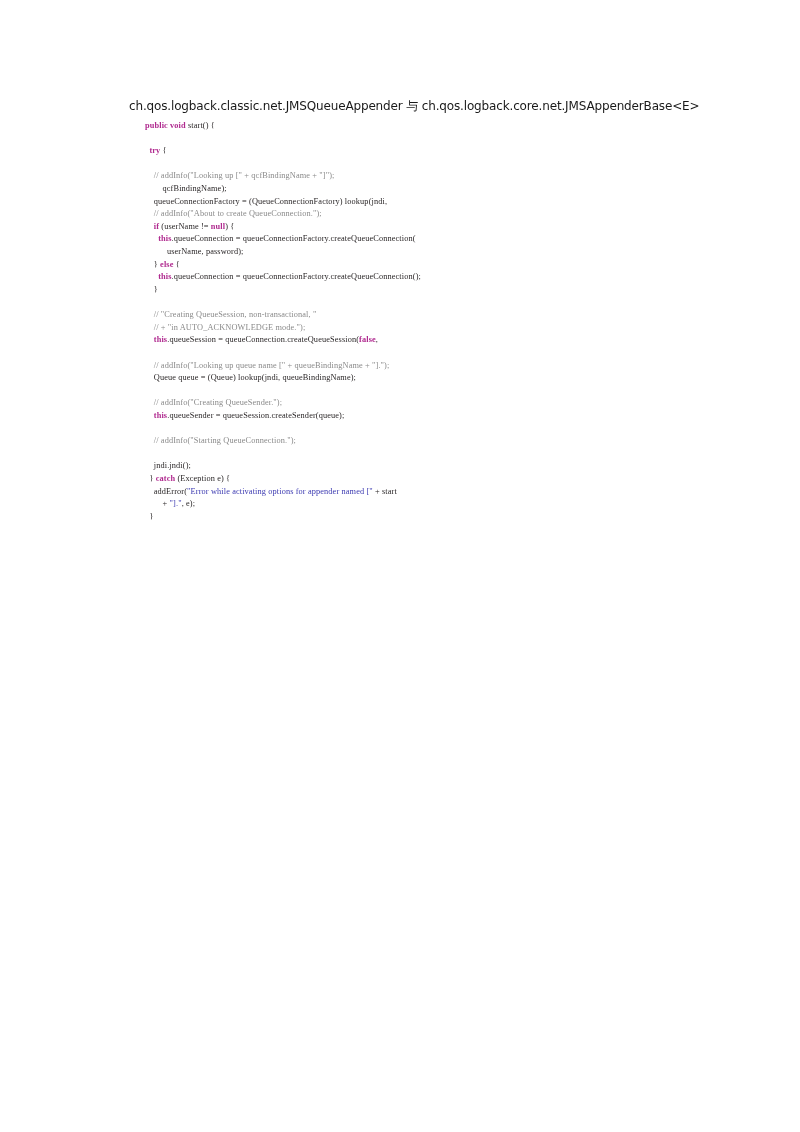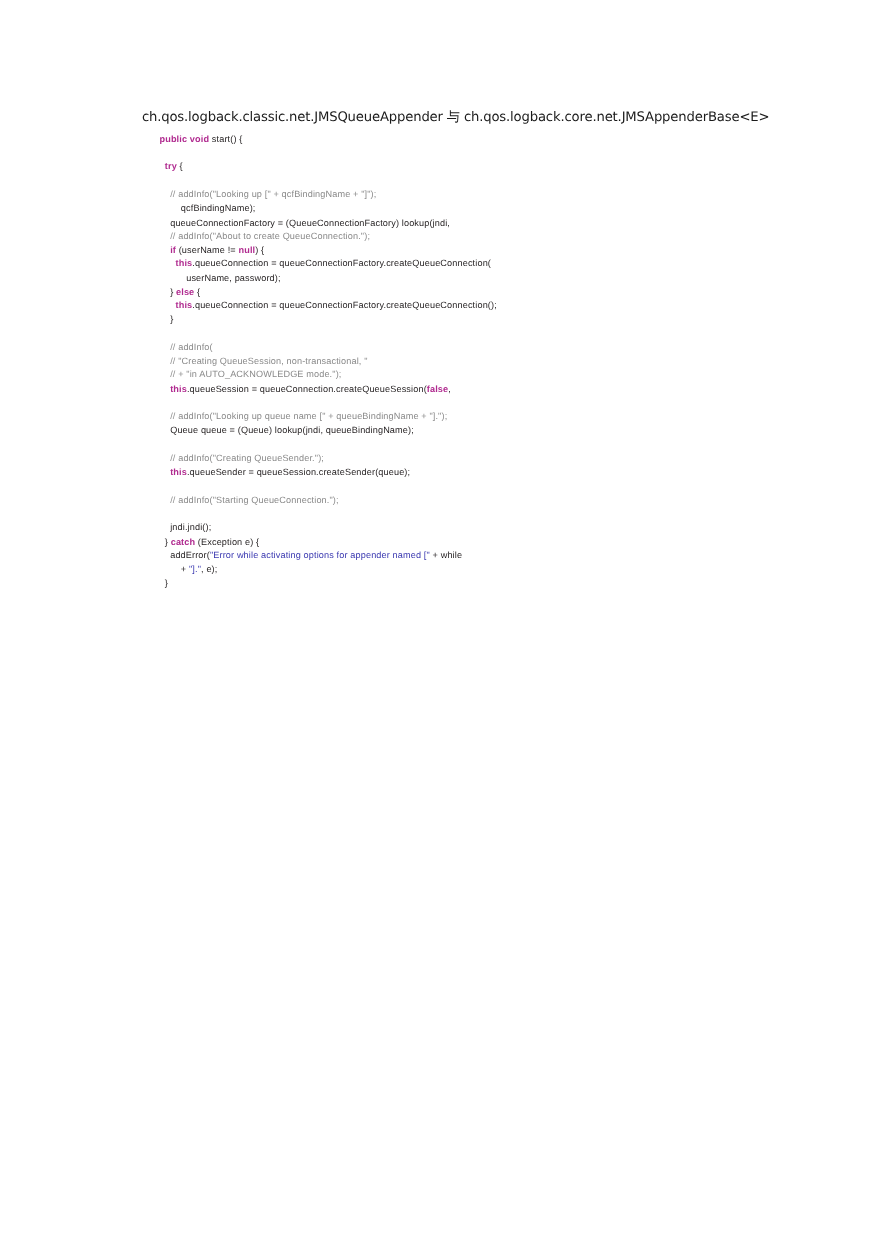--- a/index.html
+++ b/index.html
@@ -40,21 +40,21 @@
 
   
   #code-listing {
     position: absolute;
     left: 129px;
     top: 120px;
     width: 600px;
   }
 
   .code-line {
-    font-family: Liberation Sans, sans-serif;
+    font-family: Liberation Serif, serif;
     font-size: 8.3px;
     line-height: 12.62px;
     height: 12.62px;
     white-space: pre;
     color: #231f20;
     letter-spacing: 0.12px;
     padding-left: 16px;
   }
 
   .code-line.blank {
@@ -84,33 +84,32 @@
     <div class="code-line"><span class="pln">        qcfBindingName);</span></div>
     <div class="code-line"><span class="pln">    queueConnectionFactory = (QueueConnectionFactory) lookup(jndi,</span></div>
     <div class="code-line"><span class="pln">    </span><span class="cmt">// addInfo("About to create QueueConnection.");</span></div>
     <div class="code-line"><span class="pln">    </span><span class="kw">if</span><span class="pln"> (userName != </span><span class="kw">null</span><span class="pln">) {</span></div>
     <div class="code-line"><span class="pln">      </span><span class="kw">this</span><span class="pln">.queueConnection = queueConnectionFactory.createQueueConnection(</span></div>
     <div class="code-line"><span class="pln">          userName, password);</span></div>
     <div class="code-line"><span class="pln">    } </span><span class="kw">else</span><span class="pln"> {</span></div>
     <div class="code-line"><span class="pln">      </span><span class="kw">this</span><span class="pln">.queueConnection = queueConnectionFactory.createQueueConnection();</span></div>
     <div class="code-line"><span class="pln">    }</span></div>
     <div class="code-line blank">&nbsp;</div>
-    <div class="code-line"><span class="pln">    </span><span class="cmt">// addInfo(</span></div>
     <div class="code-line"><span class="pln">    </span><span class="cmt">// "Creating QueueSession, non-transactional, "</span></div>
     <div class="code-line"><span class="pln">    </span><span class="cmt">// + "in AUTO_ACKNOWLEDGE mode.");</span></div>
     <div class="code-line"><span class="pln">    </span><span class="kw">this</span><span class="pln">.queueSession = queueConnection.createQueueSession(</span><span class="kw">false</span><span class="pln">,</span></div>
     <div class="code-line blank">&nbsp;</div>
     <div class="code-line"><span class="pln">    </span><span class="cmt">// addInfo("Looking up queue name [" + queueBindingName + "].");</span></div>
     <div class="code-line"><span class="pln">    Queue queue = (Queue) lookup(jndi, queueBindingName);</span></div>
     <div class="code-line blank">&nbsp;</div>
     <div class="code-line"><span class="pln">    </span><span class="cmt">// addInfo("Creating QueueSender.");</span></div>
     <div class="code-line"><span class="pln">    </span><span class="kw">this</span><span class="pln">.queueSender = queueSession.createSender(queue);</span></div>
     <div class="code-line blank">&nbsp;</div>
     <div class="code-line"><span class="pln">    </span><span class="cmt">// addInfo("Starting QueueConnection.");</span></div>
     <div class="code-line blank">&nbsp;</div>
     <div class="code-line"><span class="pln">    jndi.jndi();</span></div>
     <div class="code-line"><span class="pln">  } </span><span class="kw">catch</span><span class="pln"> (Exception e) {</span></div>
-    <div class="code-line"><span class="pln">    addError(</span><span class="str">"Error while activating options for appender named ["</span><span class="pln"> + while</span></div>
+    <div class="code-line"><span class="pln">    addError(</span><span class="str">"Error while activating options for appender named ["</span><span class="pln"> + start</span></div>
     <div class="code-line"><span class="pln">        + </span><span class="str">"]."</span><span class="pln">, e);</span></div>
     <div class="code-line"><span class="pln">  }</span></div>
 
   </div>
 </div>
 
 </body></html>

